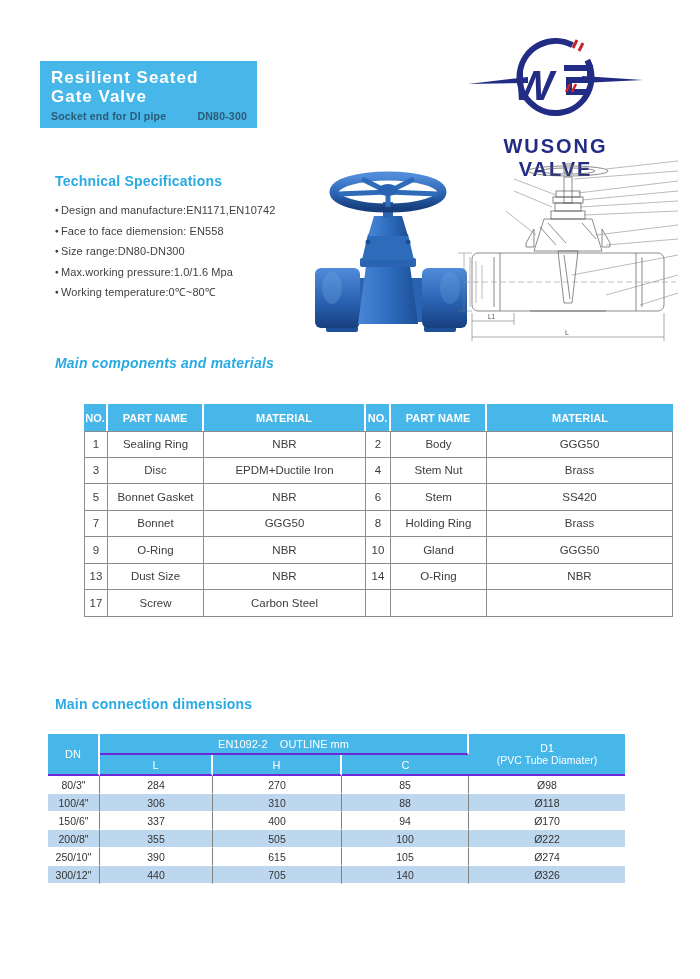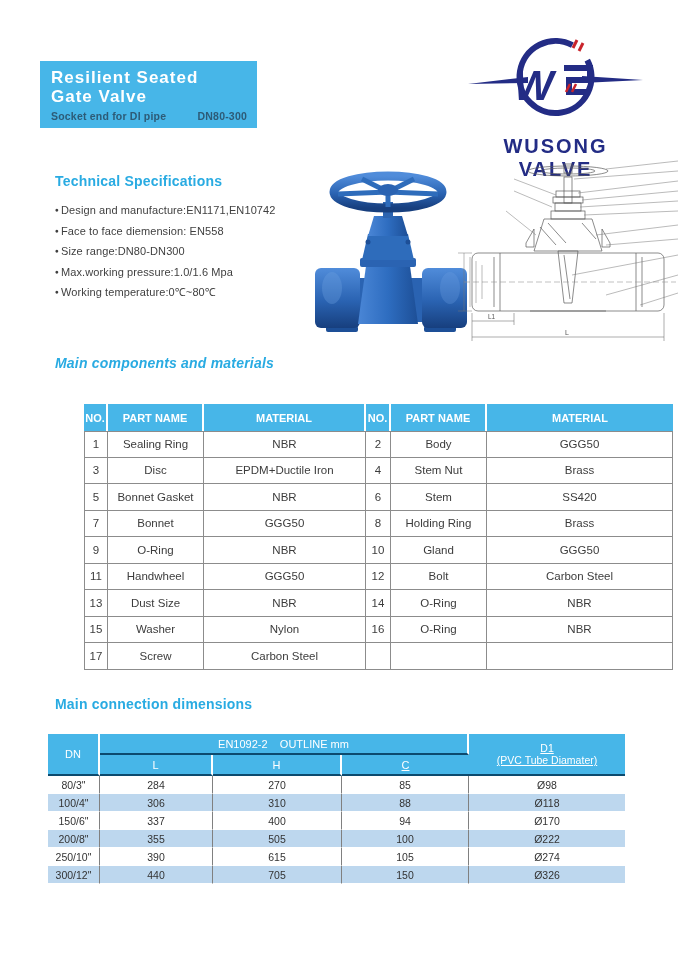--- a/index.html
+++ b/index.html
@@ -41,23 +41,23 @@
     height:27px;border-right:2px solid #fff;}
   .comp-table th:last-child{border-right:none;}
   .comp-table td{height:26.5px;text-align:center;border-right:1px solid var(--border-gray);
     border-bottom:1px solid var(--border-gray);background:#fff;}
   .comp-table td:first-child{border-left:1px solid var(--border-gray);}
   .comp-table tbody tr:first-child td{border-top:1px solid var(--border-gray);}
 
   
   .dim-table{position:absolute;left:48px;top:734px;width:577px;font-size:10.5px;color:#333;}
   .dim-table th{background:var(--accent-cyan);color:#fff;font-size:11px;font-weight:normal;
-    height:21px;border-right:2px solid #fff;border-bottom:2px solid #0c4a6e;}
+    height:21px;border-right:2px solid #fff;border-bottom:2px solid #6d28d9;}
   .dim-table th.pre{white-space:pre;}
-  .dim-table th:last-child{border-right:none;text-decoration:underline;}
+  .dim-table th:last-child{border-right:none;}
   .dim-table .d1h{line-height:12px;font-size:10.5px;}
   .dim-table td{height:18px;text-align:center;border-right:1px solid #808080;border-bottom:1px solid #fff;}
   .dim-table td:last-child{border-right:none;}
   .dim-table tr.zebra td{background:var(--zebra-blue);}
 </style>
 </head>
 <body>
 
 <div class="page">
 
@@ -267,40 +267,24 @@
       </tr>
       <tr>
         <td>9</td>
         <td>O-Ring</td>
         <td>NBR</td>
         <td>10</td>
         <td>Gland</td>
         <td>GGG50</td>
       </tr>
       <tr>
-        <td>11</td>
-        <td>Handwheel</td>
-        <td>GGG50</td>
-        <td>12</td>
-        <td>Bolt</td>
-        <td>Carbon Steel</td>
-      </tr>
-      <tr>
         <td>13</td>
         <td>Dust Size</td>
         <td>NBR</td>
         <td>14</td>
-        <td>O-Ring</td>
-        <td>NBR</td>
-      </tr>
-      <tr>
-        <td>15</td>
-        <td>Washer</td>
-        <td>Nylon</td>
-        <td>16</td>
         <td>O-Ring</td>
         <td>NBR</td>
       </tr>
       <tr>
         <td>17</td>
         <td>Screw</td>
         <td>Carbon Steel</td>
         <td></td>
         <td></td>
         <td></td>
@@ -366,19 +350,19 @@
         <td>250/10"</td>
         <td>390</td>
         <td>615</td>
         <td>105</td>
         <td>Ø274</td>
       </tr>
       <tr class="zebra">
         <td>300/12"</td>
         <td>440</td>
         <td>705</td>
-        <td>150</td>
+        <td>140</td>
         <td>Ø326</td>
       </tr>
     </tbody>
   </table>
 
 </div>
 
 </body></html>

